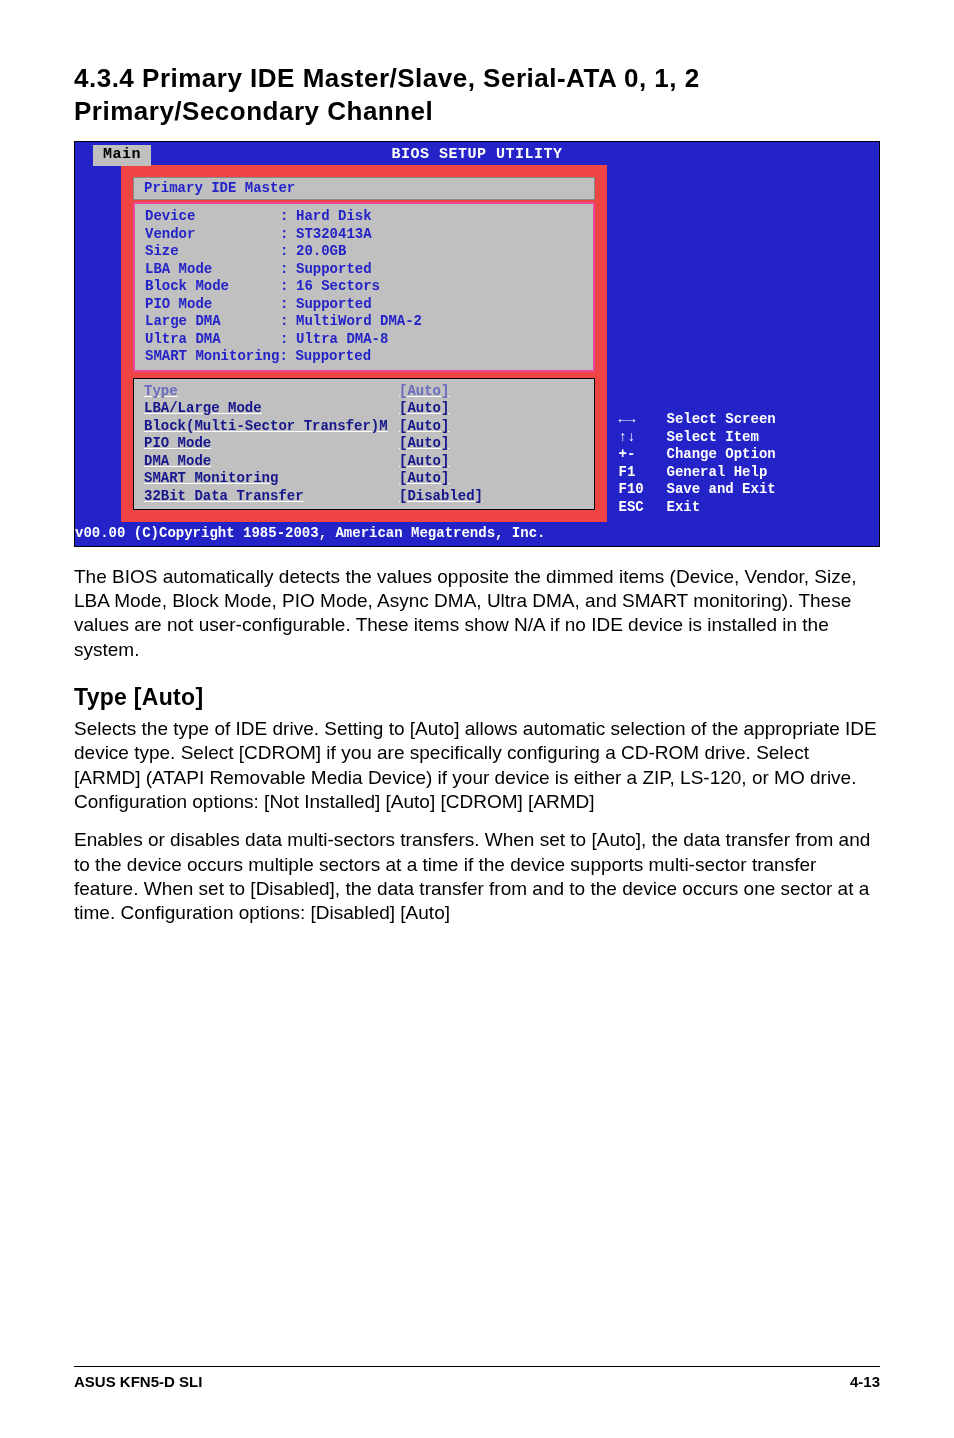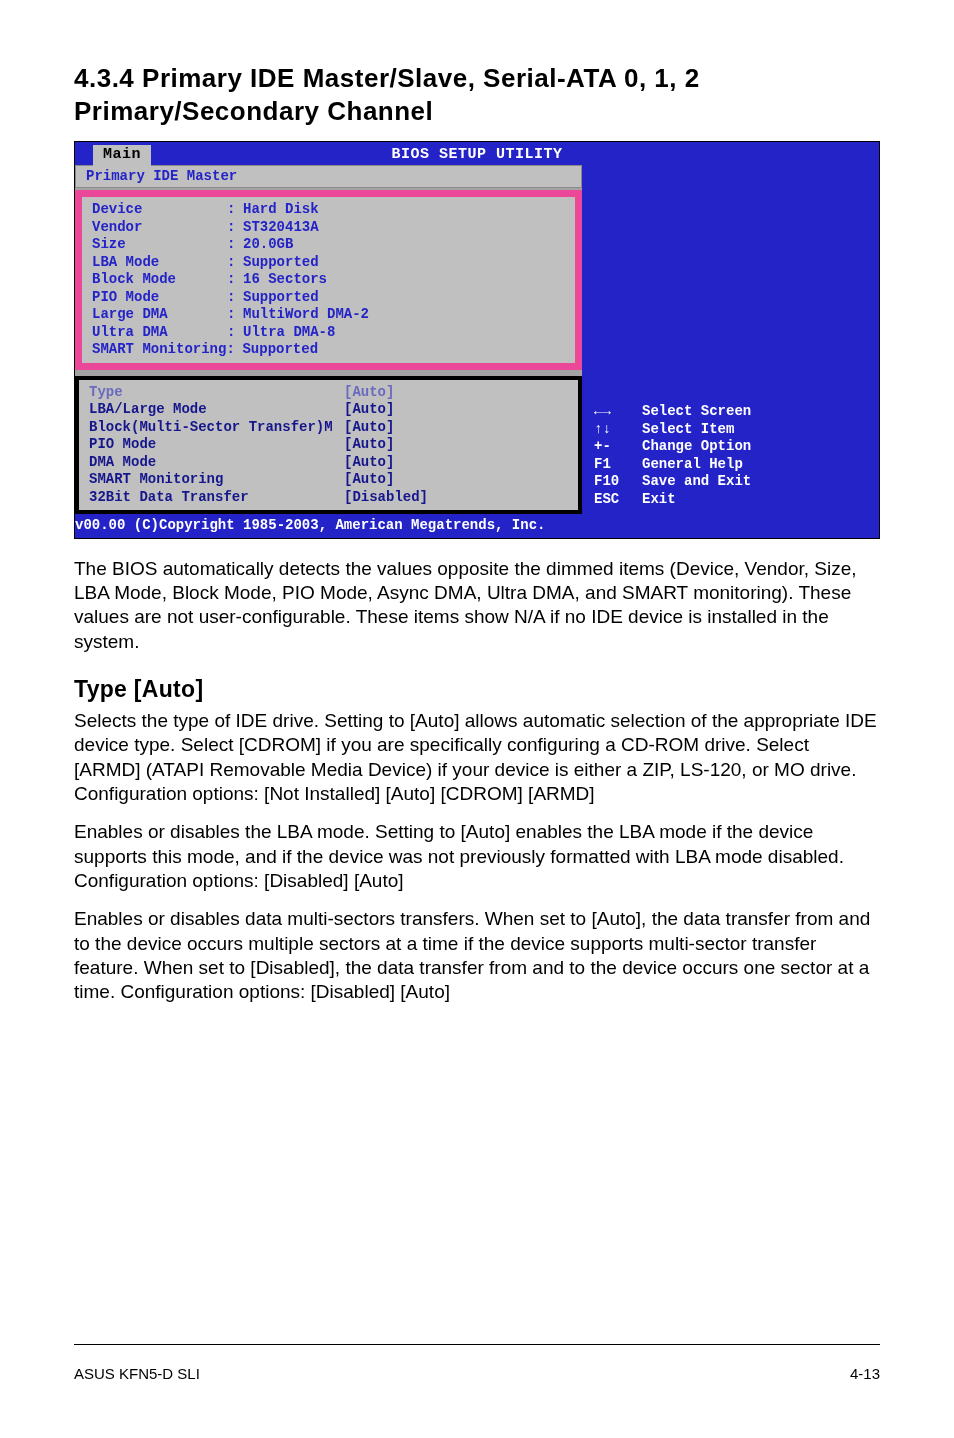--- a/index.html
+++ b/index.html
@@ -6,44 +6,44 @@
     body { width:954px; height:1438px; background:#fff; font-family:Arial,Helvetica,sans-serif; color:#000; position:relative; }
     .page { padding:62px 74px 40px 74px; }
     h1.section-title { font-size:26px; font-weight:900; letter-spacing:0.5px; line-height:1.25; margin-bottom:14px; }
     p.body { font-size:19px; line-height:1.28; margin-bottom:14px; }
     h2.sub { font-size:23px; font-weight:900; margin-top:22px; margin-bottom:6px; letter-spacing:0.3px; }
 
     .bios-box { width:100%; border:1px solid #000; background:#2323c8; color:#fff; font-family:'Courier New',monospace; font-size:14px; line-height:1.25; margin:10px 0 18px 0; }
     .bios-title-row { text-align:center; color:#fff; font-weight:bold; padding:4px 0 0 0; font-size:15px; letter-spacing:0.5px; position:relative; }
     .tab { position:absolute; left:18px; bottom:-1px; background:#c0c0c0; color:#000000; font-weight:bold; padding:1px 10px; font-size:15px; }
     .bios-body { display:flex; }
-    .bios-left { flex:65; background:#a3a3a3; padding:0; }
+    .bios-left { flex:65; background:#ef4444; padding:12px;margin-left:46px; }
     .bios-right { flex:35; background:#2323c8; padding:6px 12px; color:#fff; font-weight:bold; font-size:14px; display:flex; flex-direction:column; }
     .panel-title { background:#c0c0c0; color:#2323c8; font-weight:bold; padding:2px 10px; border:1px solid #8a8a8a; margin:0 0 0 0; }
-    .inner-panel { background:#c0c0c0; color:#2323c8; border:7px solid #ec4899; padding:4px 10px; margin-top:2px; }
+    .inner-panel { background:#c0c0c0; color:#2323c8; border:2px solid #ec4899; padding:4px 10px; margin-top:2px; }
     .inner-panel .row { display:flex; }
     .inner-panel .label { flex:0 0 135px; font-weight:bold; white-space:pre; }
     .inner-panel .sep { flex:0 0 16px; font-weight:bold; }
     .inner-panel .val { font-weight:bold; }
 
-    .option-panel { background:#c0c0c0; border:4px solid #000000; padding:4px 10px; margin-top:6px; }
+    .option-panel { background:#c0c0c0; border:1px solid #000000; padding:4px 10px; margin-top:6px;text-decoration:underline; }
     .option-panel .orow { display:flex; }
     .option-panel .olabel { flex:0 0 255px; color:#16168c; font-weight:bold; }
     .option-panel .olabel.dim { color:#6a6abf; }
     .option-panel .oval { color:#16168c; font-weight:bold; }
     .option-panel .oval.dim { color:#6a6abf; }
 
     .nav-block { margin-top:auto; }
     .nav-block .nrow { display:flex; }
     .nav-block .nkey { flex:0 0 48px; color:#fff; font-weight:bold; }
     .nav-block .nlbl { color:#fff; font-weight:bold; }
 
     .bios-footer { color:#fff; font-weight:bold; padding:3px 0; background:#2323c8; font-size:14px; }
 
-    .footer-line { position:absolute; left:74px; right:74px; bottom:56px; border-top:1px solid #000; padding-top:20px; display:flex; justify-content:space-between; font-weight:400; font-size:15px; }
+    .footer-line { position:absolute; left:74px; right:74px; bottom:48px; border-top:1px solid #000; padding-top:6px; display:flex; justify-content:space-between; font-weight:700; font-size:15px; }
   </style>
 </head>
 <body>
 
 <div class="page">
   <h1 class="section-title">4.3.4 Primary IDE Master/Slave, Serial-ATA 0, 1, 2 Primary/Secondary Channel</h1>
 
   <div class="bios-box">
     <div class="bios-title-row">
       <span>BIOS SETUP UTILITY</span>
@@ -161,21 +161,20 @@
     </div>
     <div class="bios-footer">v00.00 (C)Copyright 1985-2003, American Megatrends, Inc.</div>
   </div>
 
   <p class="body">The BIOS automatically detects the values opposite the dimmed items (Device, Vendor, Size, LBA Mode, Block Mode, PIO Mode, Async DMA, Ultra DMA, and SMART monitoring). These values are not user-configurable. These items show N/A if no IDE device is installed in the system.</p>
 
   <h2 class="sub">Type [Auto]</h2>
   <p class="body" style="white-space:pre-line;">Selects the type of IDE drive. Setting to [Auto] allows automatic selection of the appropriate IDE device type. Select [CDROM] if you are specifically configuring a CD-ROM drive. Select [ARMD] (ATAPI Removable Media Device) if your device is either a ZIP, LS-120, or MO drive.
 Configuration options: [Not Installed] [Auto] [CDROM] [ARMD]</p>
 
-  <p class="body">Enables or disables the LBA mode. Setting to [Auto] enables the LBA mode if the device supports this mode, and if the device was not previously formatted with LBA mode disabled. Configuration options: [Disabled] [Auto]</p>
 
   <p class="body">Enables or disables data multi-sectors transfers. When set to [Auto], the data transfer from and to the device occurs multiple sectors at a time if the device supports multi-sector transfer feature. When set to [Disabled], the data transfer from and to the device occurs one sector at a time. Configuration options: [Disabled] [Auto]</p>
 </div>
 
 <div class="footer-line">
   <span>ASUS KFN5-D SLI</span>
   <span>4-13</span>
 </div>
 
 </body></html>

